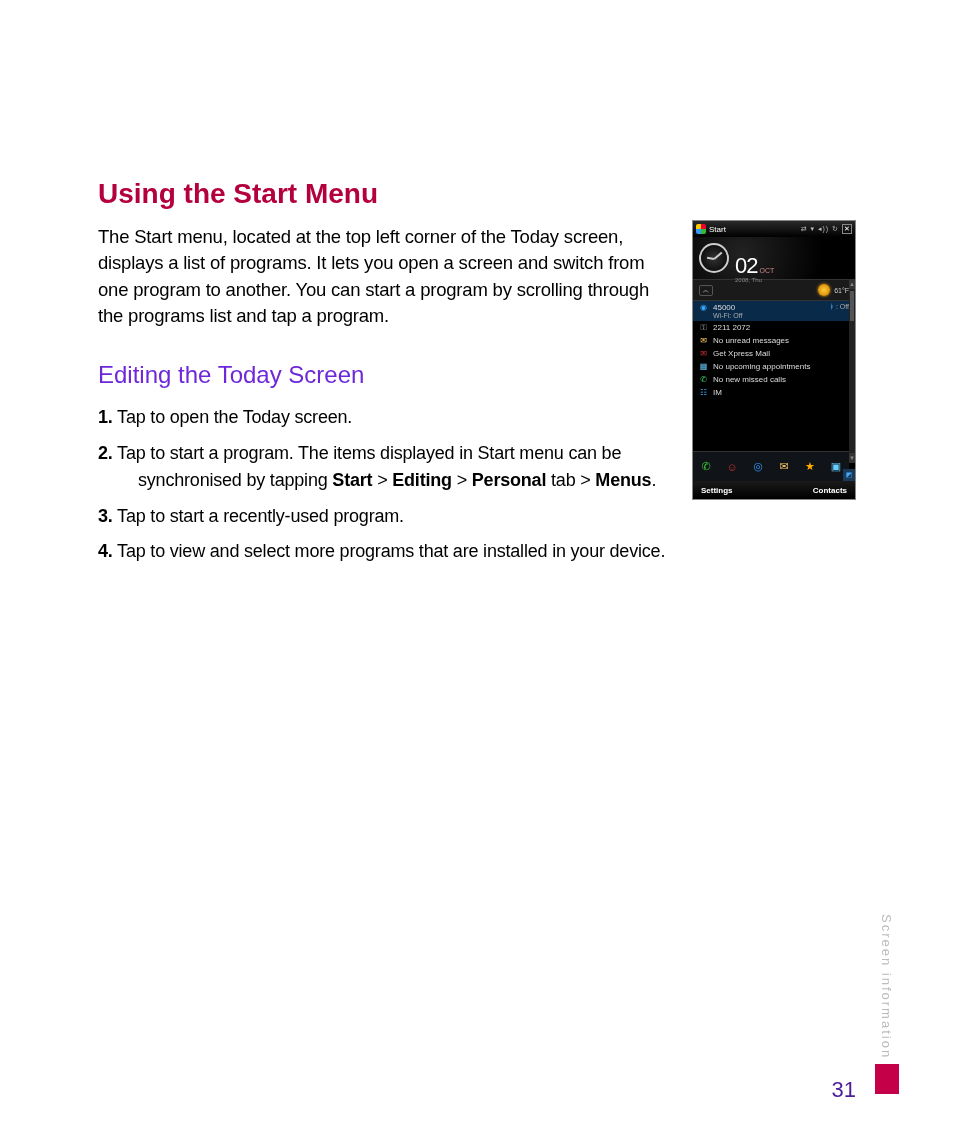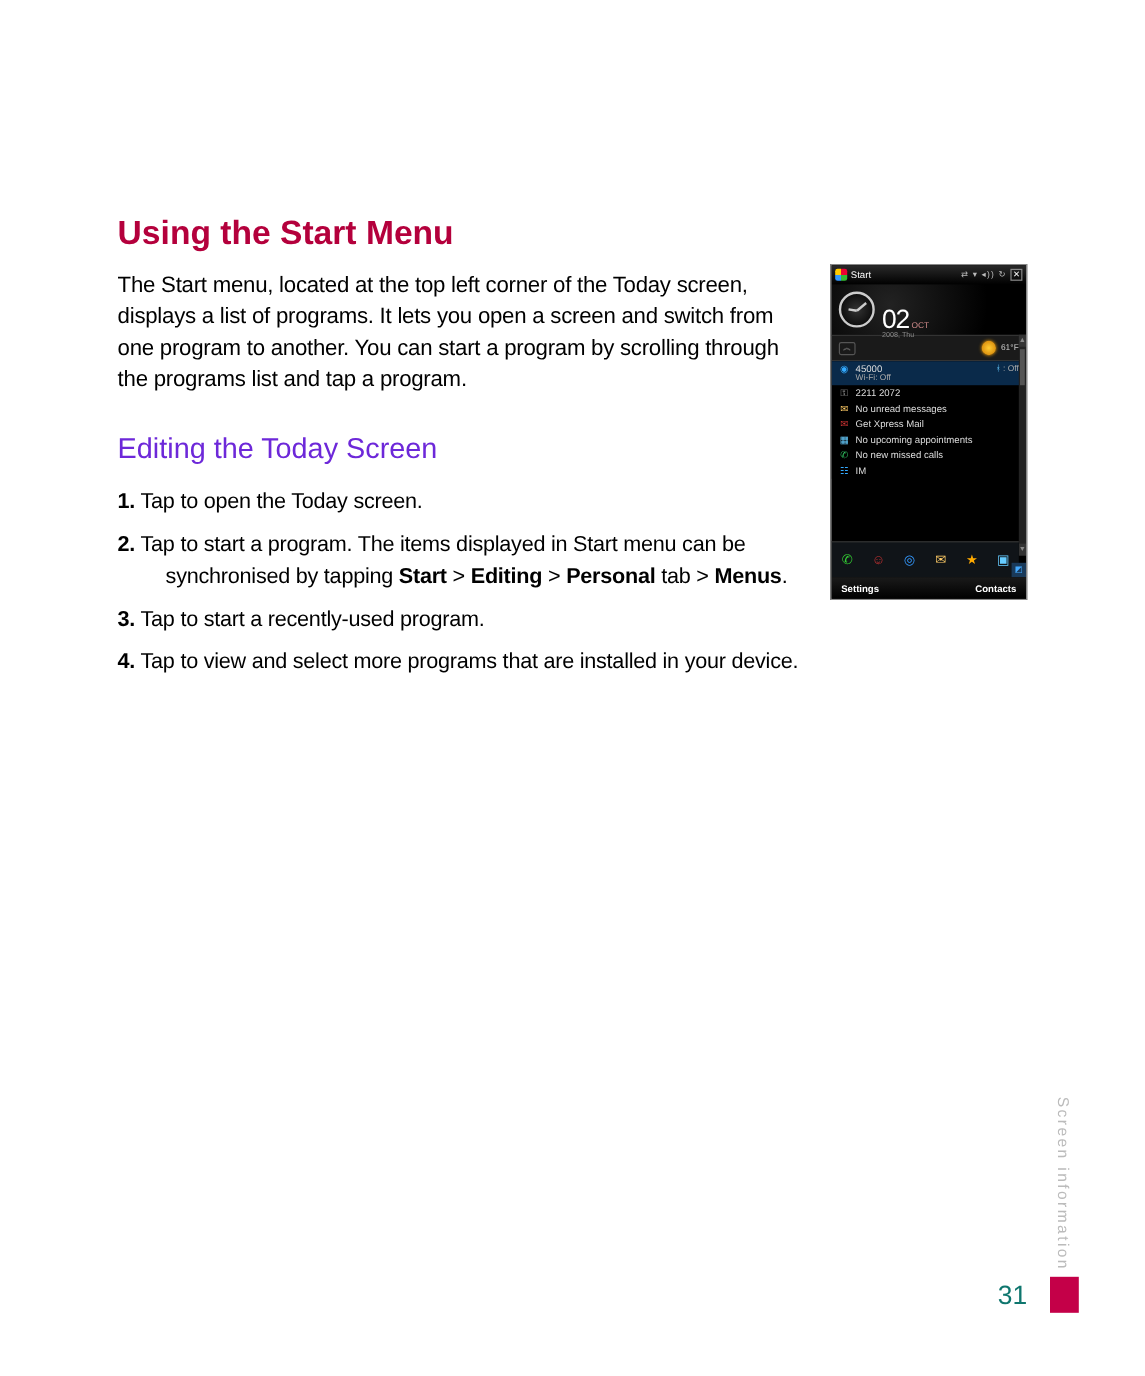--- a/index.html
+++ b/index.html
@@ -152,23 +152,23 @@
     position: absolute;
     right: 55px;
     bottom: 53px;
     width: 24px;
     height: 30px;
     background: #c40048;
   }
   .page-num {
     position: absolute;
     right: 98px;
-    bottom: 54px;
+    bottom: 44px;
     font-size: 22px;
-    color: #0f766e;
+    color: #4c1d95;
     font-weight: 300;
   }
 </style>
 </head>
 <body>
 
 <div class="content-area">
 
   <h1 class="section-title">Using the Start Menu</h1>
 

